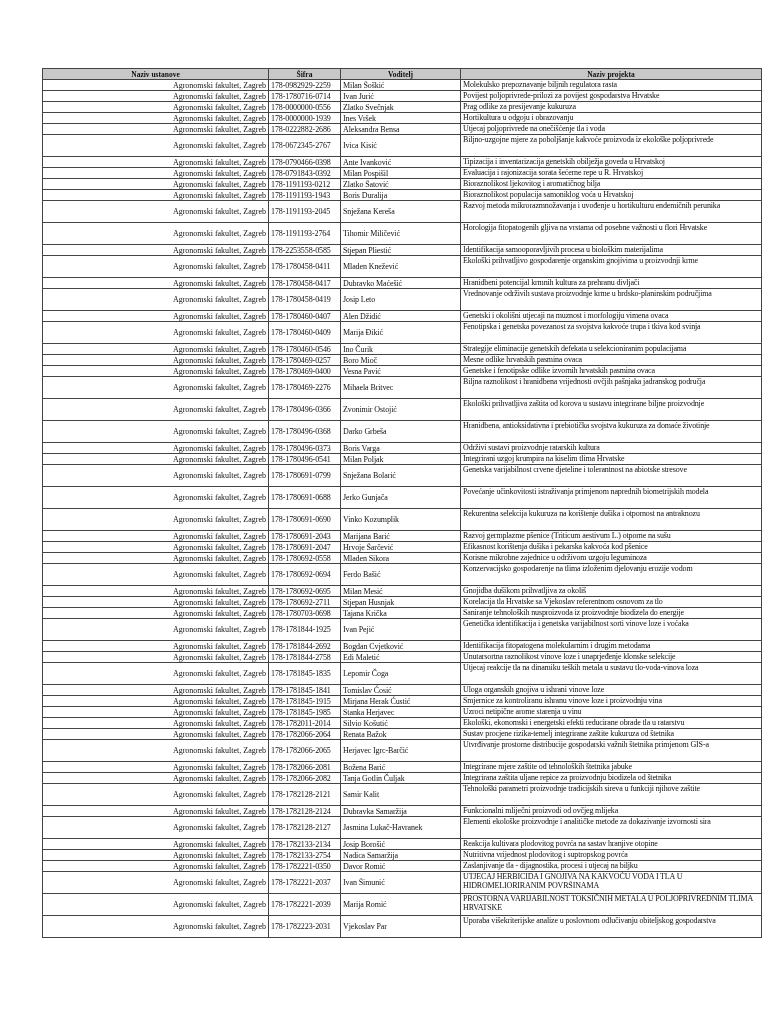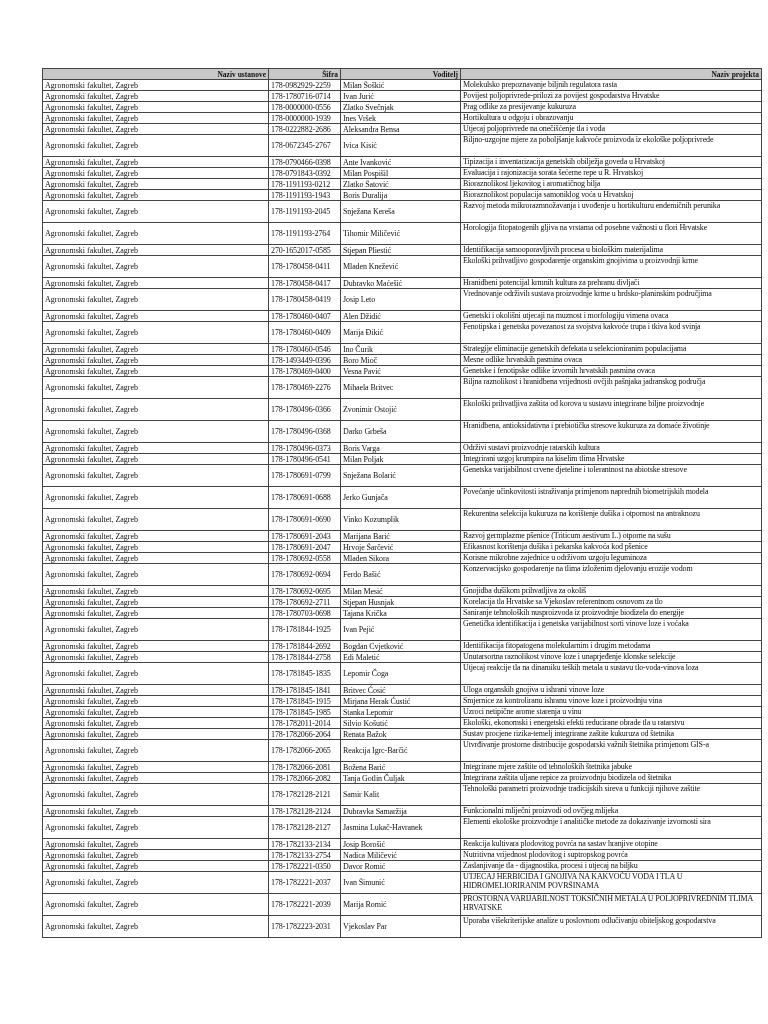--- a/index.html
+++ b/index.html
@@ -2,24 +2,24 @@
 <html><head>
 <meta charset="utf-8">
 <style>
   html, body { margin:0; padding:0; background:#ffffff; }
   body { width:768px; height:1024px; position:relative; overflow:hidden; }
   .page { position:absolute; left:42px; top:68px; width:719px; }
   table { border-collapse:collapse; width:719px; table-layout:fixed;
           font-family:"Liberation Serif","DejaVu Serif",serif; font-size:8px; color:#111; }
   col.c1 { width:226px; } col.c2 { width:72px; } col.c3 { width:120px; } col.c4 { width:301px; }
   th { background:#c8c8c8; font-weight:bold; font-size:7.5px; height:10px; padding:0 2px;
-       border:1px solid #444; text-align:right; line-height:9px; }
-  th.center { text-align:right; }
+       border:1px solid #444; text-align:center; line-height:9px; }
+  th.center { text-align:center; }
   td { border:1px solid #444; padding:0 2px; line-height:9px; vertical-align:middle; height:10px; overflow:hidden; white-space:nowrap; }
-  td.inst { text-align:left; }
+  td.inst { text-align:right; }
   td.proj { white-space:normal; vertical-align:top; letter-spacing:-0.15px; }
   tr.tall td { height:21px; }
   td.code, td.lead { letter-spacing:-0.1px; }
 </style>
 </head>
 <body>
 
 <div class="page">
   <table>
     <colgroup>
@@ -104,21 +104,21 @@
           <td class="proj">Razvoj metoda mikrorazmnožavanja i uvođenje u hortikulturu endemičnih perunika</td>
         </tr>
         <tr class="tall">
           <td class="inst">Agronomski fakultet, Zagreb</td>
           <td class="code">178-1191193-2764</td>
           <td class="lead">Tihomir Miličević</td>
           <td class="proj">Horologija fitopatogenih gljiva na vrstama od posebne važnosti u flori Hrvatske</td>
         </tr>
         <tr>
           <td class="inst">Agronomski fakultet, Zagreb</td>
-          <td class="code">270-1652017-0585</td>
+          <td class="code">178-2253558-0585</td>
           <td class="lead">Stjepan Pliestić</td>
           <td class="proj">Identifikacija samooporavljivih procesa u biološkim materijalima</td>
         </tr>
         <tr class="tall">
           <td class="inst">Agronomski fakultet, Zagreb</td>
           <td class="code">178-1780458-0411</td>
           <td class="lead">Mladen Knežević</td>
           <td class="proj">Ekološki prihvatljivo gospodarenje organskim gnojivima u proizvodnji krme</td>
         </tr>
         <tr>
@@ -146,21 +146,21 @@
           <td class="proj">Fenotipska i genetska povezanost za svojstva kakvoće trupa i tkiva kod svinja</td>
         </tr>
         <tr>
           <td class="inst">Agronomski fakultet, Zagreb</td>
           <td class="code">178-1780460-0546</td>
           <td class="lead">Ino Čurik</td>
           <td class="proj">Strategije eliminacije genetskih defekata u selekcioniranim populacijama</td>
         </tr>
         <tr>
           <td class="inst">Agronomski fakultet, Zagreb</td>
-          <td class="code">178-1493449-0396</td>
+          <td class="code">178-1780469-0257</td>
           <td class="lead">Boro Mioč</td>
           <td class="proj">Mesne odlike hrvatskih pasmina ovaca</td>
         </tr>
         <tr>
           <td class="inst">Agronomski fakultet, Zagreb</td>
           <td class="code">178-1780469-0400</td>
           <td class="lead">Vesna Pavić</td>
           <td class="proj">Genetske i fenotipske odlike izvornih hrvatskih pasmina ovaca</td>
         </tr>
         <tr class="tall">
@@ -172,21 +172,21 @@
         <tr class="tall">
           <td class="inst">Agronomski fakultet, Zagreb</td>
           <td class="code">178-1780496-0366</td>
           <td class="lead">Zvonimir Ostojić</td>
           <td class="proj">Ekološki prihvatljiva zaštita od korova u sustavu integrirane biljne proizvodnje</td>
         </tr>
         <tr class="tall">
           <td class="inst">Agronomski fakultet, Zagreb</td>
           <td class="code">178-1780496-0368</td>
           <td class="lead">Darko Grbeša</td>
-          <td class="proj">Hranidbena, antioksidativna i prebiotička stresove kukuruza za domaće životinje</td>
+          <td class="proj">Hranidbena, antioksidativna i prebiotička svojstva kukuruza za domaće životinje</td>
         </tr>
         <tr>
           <td class="inst">Agronomski fakultet, Zagreb</td>
           <td class="code">178-1780496-0373</td>
           <td class="lead">Boris Varga</td>
           <td class="proj">Održivi sustavi proizvodnje ratarskih kultura</td>
         </tr>
         <tr>
           <td class="inst">Agronomski fakultet, Zagreb</td>
           <td class="code">178-1780496-0541</td>
@@ -273,51 +273,51 @@
         </tr>
         <tr class="tall">
           <td class="inst">Agronomski fakultet, Zagreb</td>
           <td class="code">178-1781845-1835</td>
           <td class="lead">Lepomir Čoga</td>
           <td class="proj">Utjecaj reakcije tla na dinamiku teških metala u sustavu tlo-voda-vinova loza</td>
         </tr>
         <tr>
           <td class="inst">Agronomski fakultet, Zagreb</td>
           <td class="code">178-1781845-1841</td>
-          <td class="lead">Britvec Ćosić</td>
+          <td class="lead">Tomislav Ćosić</td>
           <td class="proj">Uloga organskih gnojiva u ishrani vinove loze</td>
         </tr>
         <tr>
           <td class="inst">Agronomski fakultet, Zagreb</td>
           <td class="code">178-1781845-1915</td>
           <td class="lead">Mirjana Herak Ćustić</td>
           <td class="proj">Smjernice za kontroliranu ishranu vinove loze i proizvodnju vina</td>
         </tr>
         <tr>
           <td class="inst">Agronomski fakultet, Zagreb</td>
           <td class="code">178-1781845-1985</td>
-          <td class="lead">Stanka Lepomir</td>
+          <td class="lead">Stanka Herjavec</td>
           <td class="proj">Uzroci netipične arome starenja u vinu</td>
         </tr>
         <tr>
           <td class="inst">Agronomski fakultet, Zagreb</td>
           <td class="code">178-1782011-2014</td>
           <td class="lead">Silvio Košutić</td>
           <td class="proj">Ekološki, ekonomski i energetski efekti reducirane obrade tla u ratarstvu</td>
         </tr>
         <tr>
           <td class="inst">Agronomski fakultet, Zagreb</td>
           <td class="code">178-1782066-2064</td>
           <td class="lead">Renata Bažok</td>
           <td class="proj">Sustav procjene rizika-temelj integrirane zaštite kukuruza od štetnika</td>
         </tr>
         <tr class="tall">
           <td class="inst">Agronomski fakultet, Zagreb</td>
           <td class="code">178-1782066-2065</td>
-          <td class="lead">Reakcija Igrc-Barčić</td>
+          <td class="lead">Herjavec Igrc-Barčić</td>
           <td class="proj">Utvrđivanje prostorne distribucije gospodarski važnih štetnika primjenom GIS-a</td>
         </tr>
         <tr>
           <td class="inst">Agronomski fakultet, Zagreb</td>
           <td class="code">178-1782066-2081</td>
           <td class="lead">Božena Barić</td>
           <td class="proj">Integrirane mjere zaštite od tehnoloških štetnika jabuke</td>
         </tr>
         <tr>
           <td class="inst">Agronomski fakultet, Zagreb</td>
@@ -345,21 +345,21 @@
         </tr>
         <tr>
           <td class="inst">Agronomski fakultet, Zagreb</td>
           <td class="code">178-1782133-2134</td>
           <td class="lead">Josip Borošić</td>
           <td class="proj">Reakcija kultivara plodovitog povrća na sastav hranjive otopine</td>
         </tr>
         <tr>
           <td class="inst">Agronomski fakultet, Zagreb</td>
           <td class="code">178-1782133-2754</td>
-          <td class="lead">Nadica Miličević</td>
+          <td class="lead">Nadica Samaržija</td>
           <td class="proj">Nutritivna vrijednost plodovitog i suptropskog povrća</td>
         </tr>
         <tr>
           <td class="inst">Agronomski fakultet, Zagreb</td>
           <td class="code">178-1782221-0350</td>
           <td class="lead">Davor Romić</td>
           <td class="proj">Zaslanjivanje tla - dijagnostika, procesi i utjecaj na biljku</td>
         </tr>
         <tr class="tall">
           <td class="inst">Agronomski fakultet, Zagreb</td>

